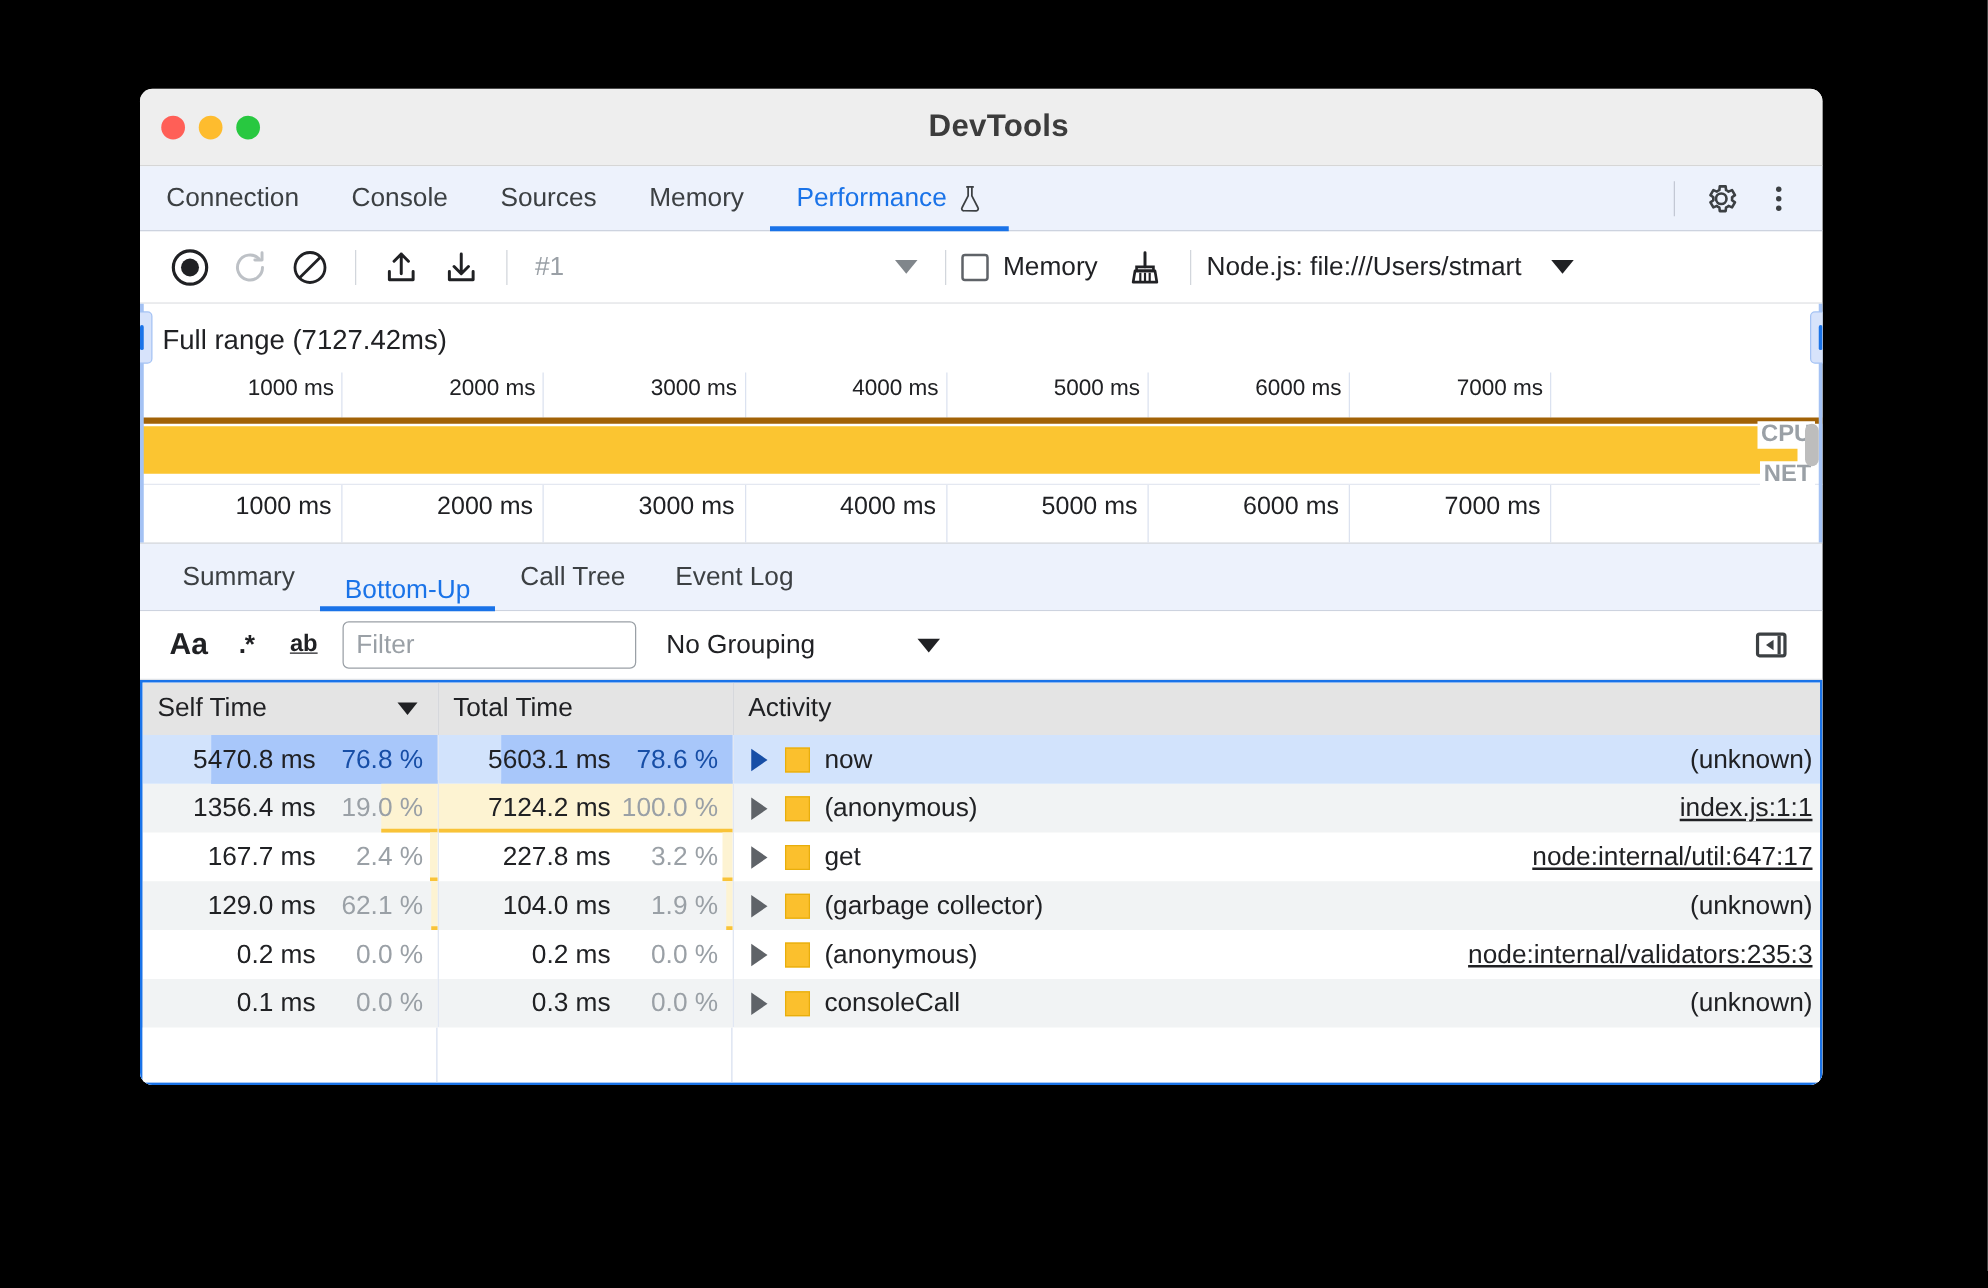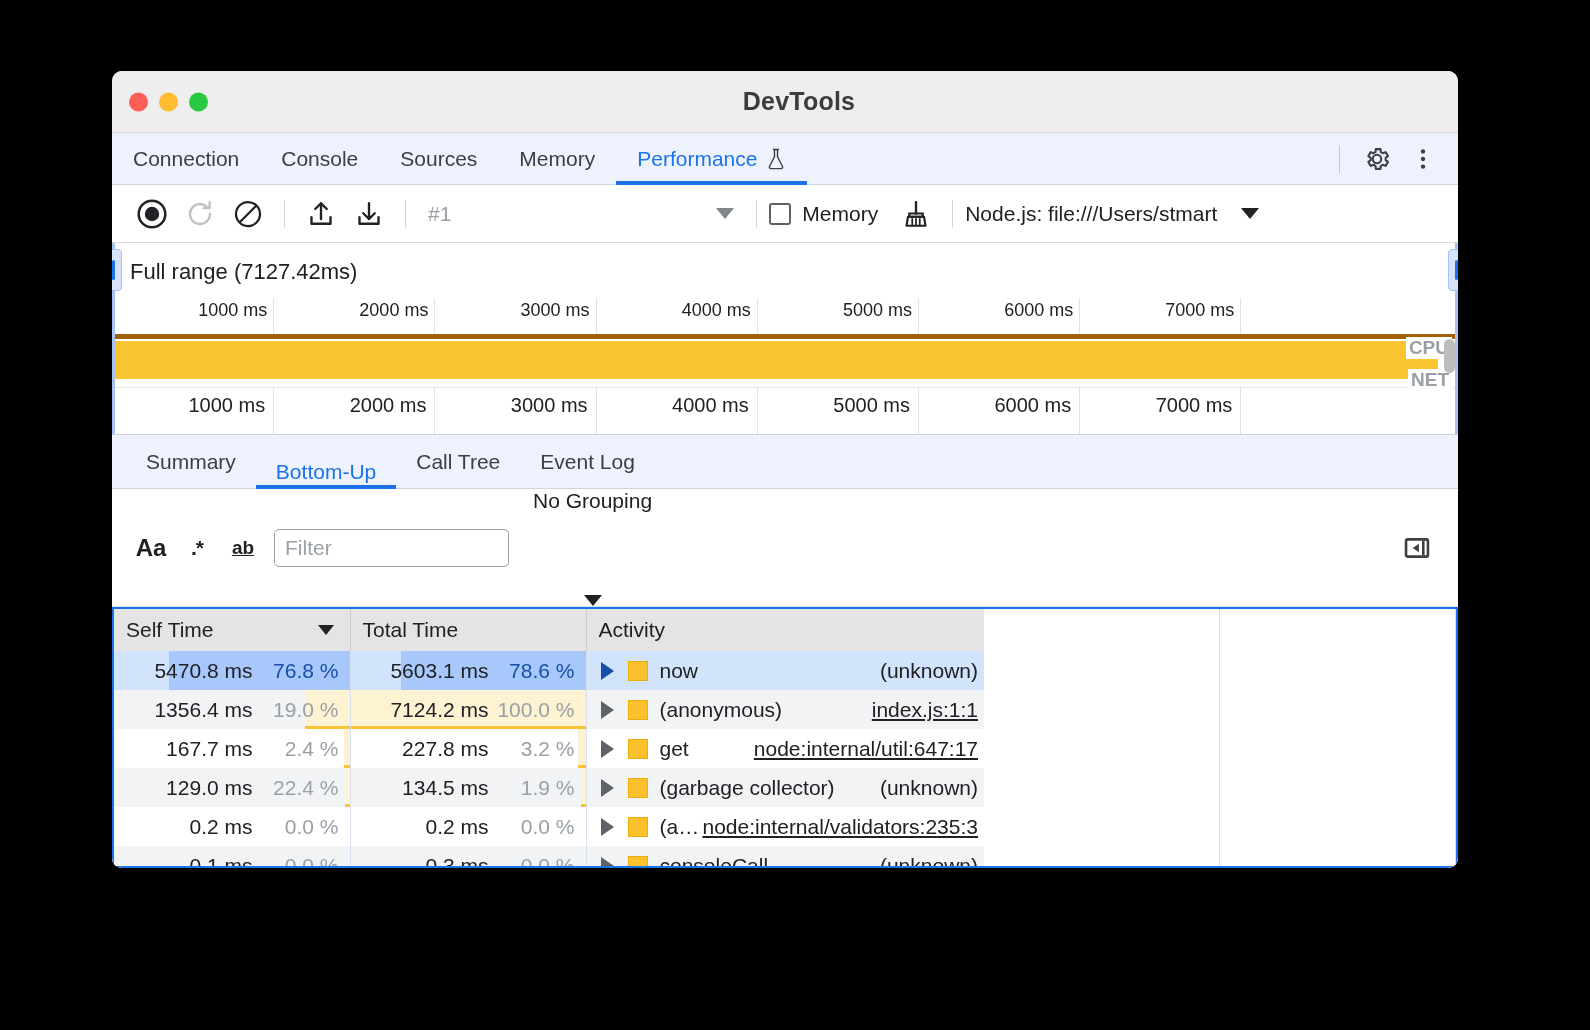--- a/index.html
+++ b/index.html
@@ -220,33 +220,33 @@
     border: 1px solid #9aa0a6; border-radius: 5px;
     font-size: 21px; color: #202124;
     padding: 0 10px;
     font-family: "Liberation Sans", sans-serif;
     background: #fff;
   }
   #filterinput::placeholder { color: #9aa0a6; }
   #grouping {
     margin-left: 24px;
     display: flex; align-items: center; gap: 82px;
-    font-size: 21px; color: #202124; flex-direction: column;
+    font-size: 21px; color: #202124;
   }
   #sidebar-toggle { margin-left: auto; }
 
   
   #gridwrap {
     flex: 1 1 auto;
     border-top: 2px solid #1a73e8;
     border-left: 2px solid #1a73e8;
     border-bottom: 2px solid #1a73e8;
     border-right: 2px solid #1a73e8;
     background: #fff;
-    display: flex; 
+    display: flex; flex-direction: column;
     overflow: hidden;
     margin-right: 0;
   }
   #grid { width: 100%; border-collapse: collapse; table-layout: fixed; }
   #grid th {
     height: 42px;
     background: #e4e4e4;
     font-size: 21px; font-weight: normal; color: #202124;
     text-align: left;
     padding: 0 12px;
@@ -632,29 +632,29 @@
                 <span class="link">node:internal/util:647:17</span>
               </div>
             </td>
           </tr>
           <tr class="even">
             <td>
               <div class="numcell">
                 <div class="gauge" style="width: 2%;"></div>
                 <div class="nums">
                   <span class="ms">129.0 ms</span>
-                  <span class="pct">22.4 %</span>
+                  <span class="pct">62.1 %</span>
                 </div>
               </div>
             </td>
             <td>
               <div class="numcell">
                 <div class="gauge" style="width: 2%;"></div>
                 <div class="nums">
-                  <span class="ms">134.5 ms</span>
+                  <span class="ms">104.0 ms</span>
                   <span class="pct">1.9 %</span>
                 </div>
               </div>
             </td>
             <td>
               <div class="actcell">
                 <div class="twisty"></div>
                 <div class="swatch"></div>
                 <span class="actname">(garbage collector)</span>
                 <span class="link plain">(unknown)</span>

